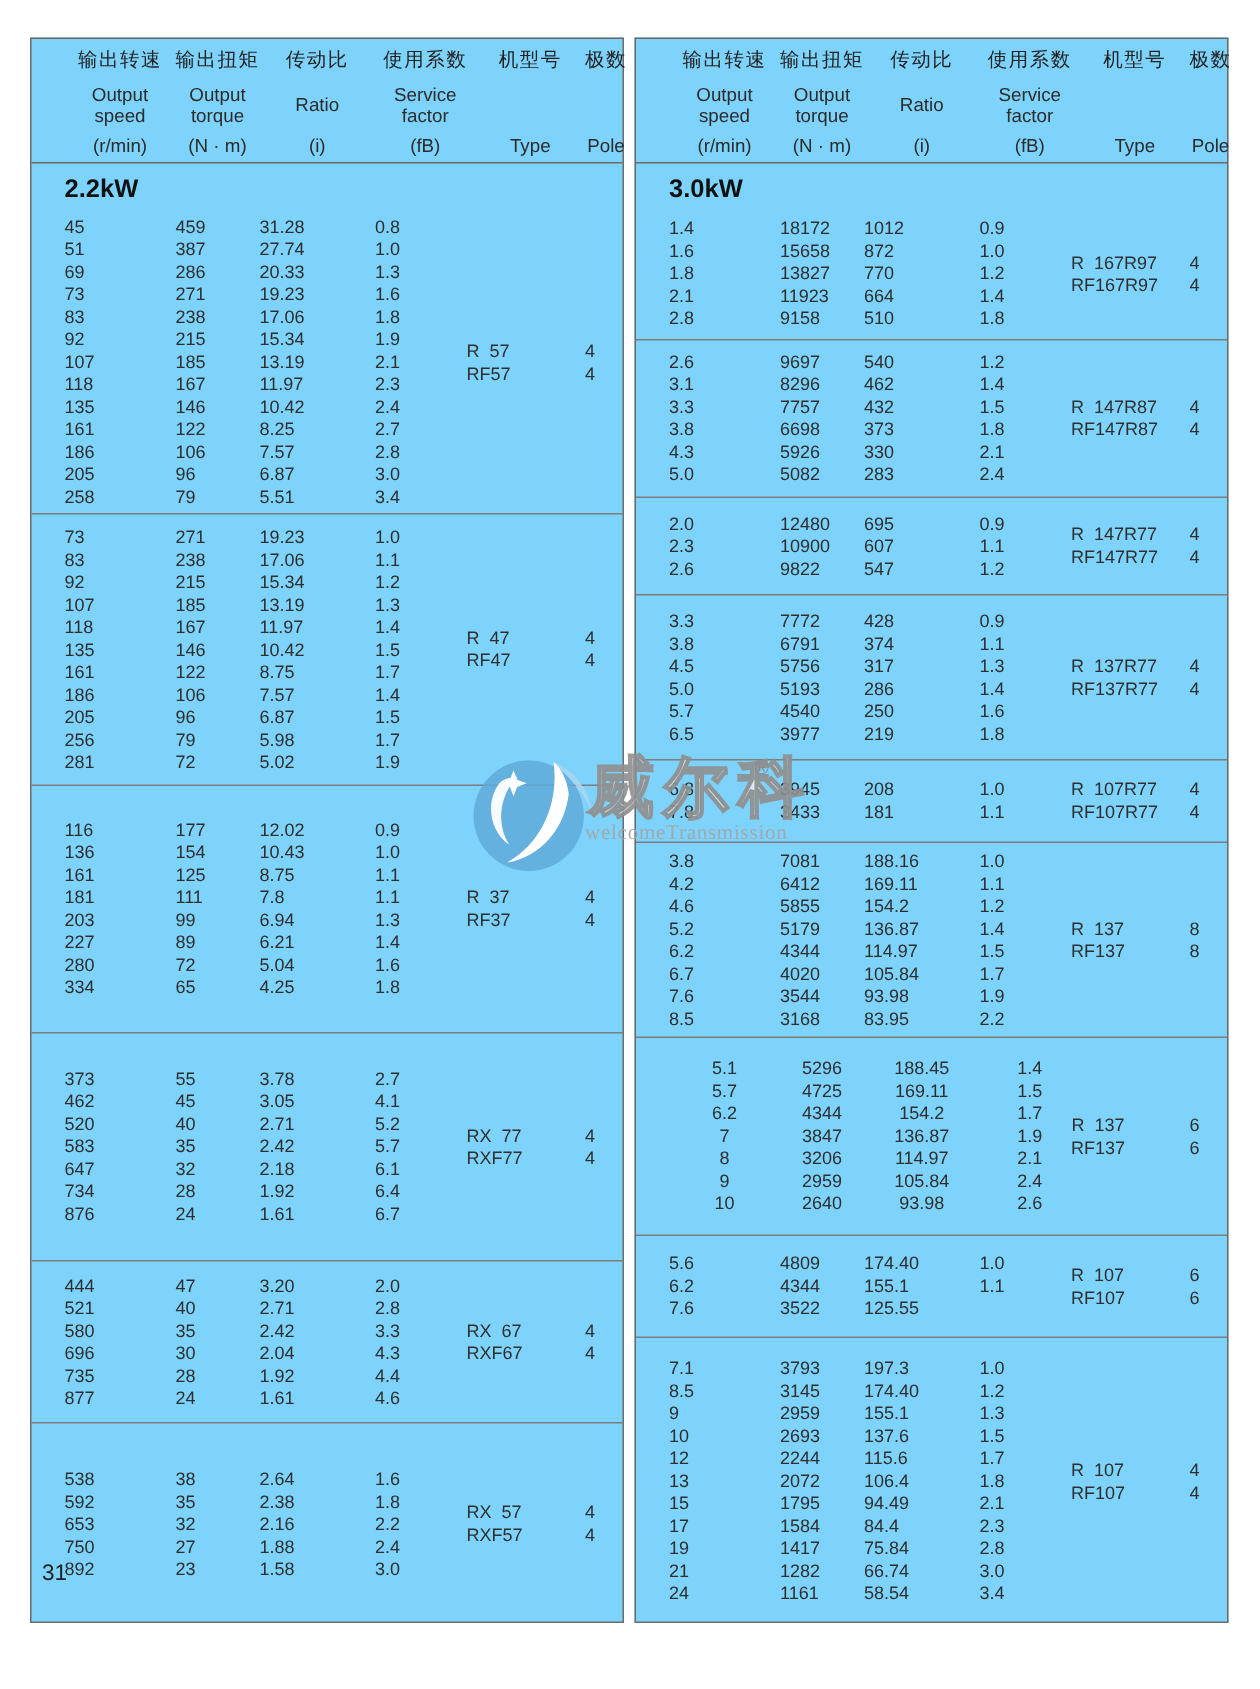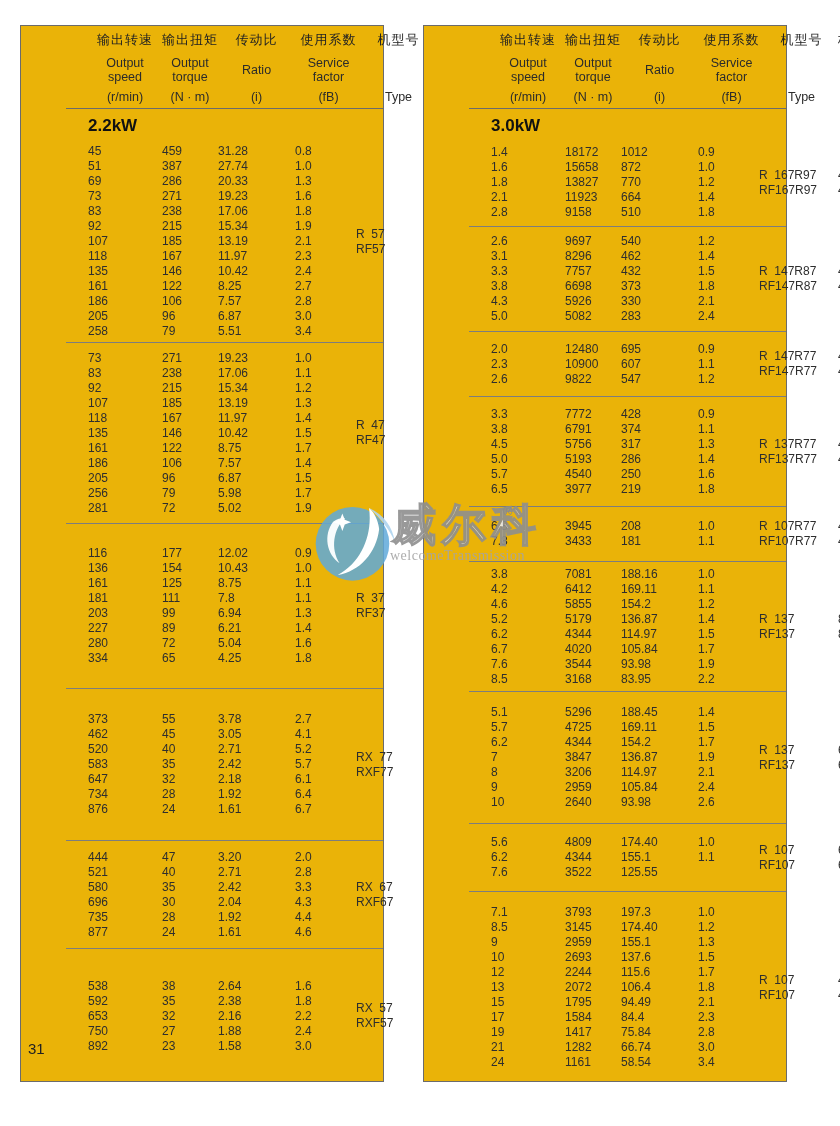--- a/index.html
+++ b/index.html
@@ -1,22 +1,22 @@
 <!DOCTYPE html>
 <html><head>
 <meta charset="utf-8">
 <style>
   html,body{margin:0;padding:0;}
   .page{
     position:relative; width:840px; height:1126px; background:#ffffff;
     font-family:"Liberation Sans", sans-serif; color:#2e2e2e; overflow:hidden;
   }
   .spec-table{
-    position:absolute; top:25px; width:364px; height:1057px;
-    border:1.5px solid #6b6b6b; box-sizing:border-box; background:#eab308;padding-left:45px;
+    position:absolute; top:25px; width:396px; height:1057px;
+    border:1.5px solid #6b6b6b; box-sizing:border-box; background:#7dd3fc;
   }
   #table-left{left:20px;}
   #table-right{left:423px;}
   
   .thead{
     display:grid; grid-template-columns:74px 56px 77px 67px 73px 1fr;
     padding-left:22px; height:83px; box-sizing:border-box;
     border-bottom:1.5px solid #6b6b6b;
   }
   .hcol{display:flex; flex-direction:column; text-align:center; padding:5px 0 4px 0;}
@@ -737,21 +737,21 @@
             <span class="cell">83.95</span>
             <span class="cell">2.2</span>
           </div>
         </div>
         <div class="type-col"><div>R  137</div><div>RF137</div></div>
         <div class="pole-col">
           <div>8</div>
           <div>8</div>
         </div>
       </div>
-      <div class="block sep" style="height: 132px;">
+      <div class="block sep" style="height: 132px; text-align: center;">
         <div class="rows">
           <div class="row">
             <span class="cell">5.1</span>
             <span class="cell">5296</span>
             <span class="cell">188.45</span>
             <span class="cell">1.4</span>
           </div>
           <div class="row">
             <span class="cell">5.7</span>
             <span class="cell">4725</span>

